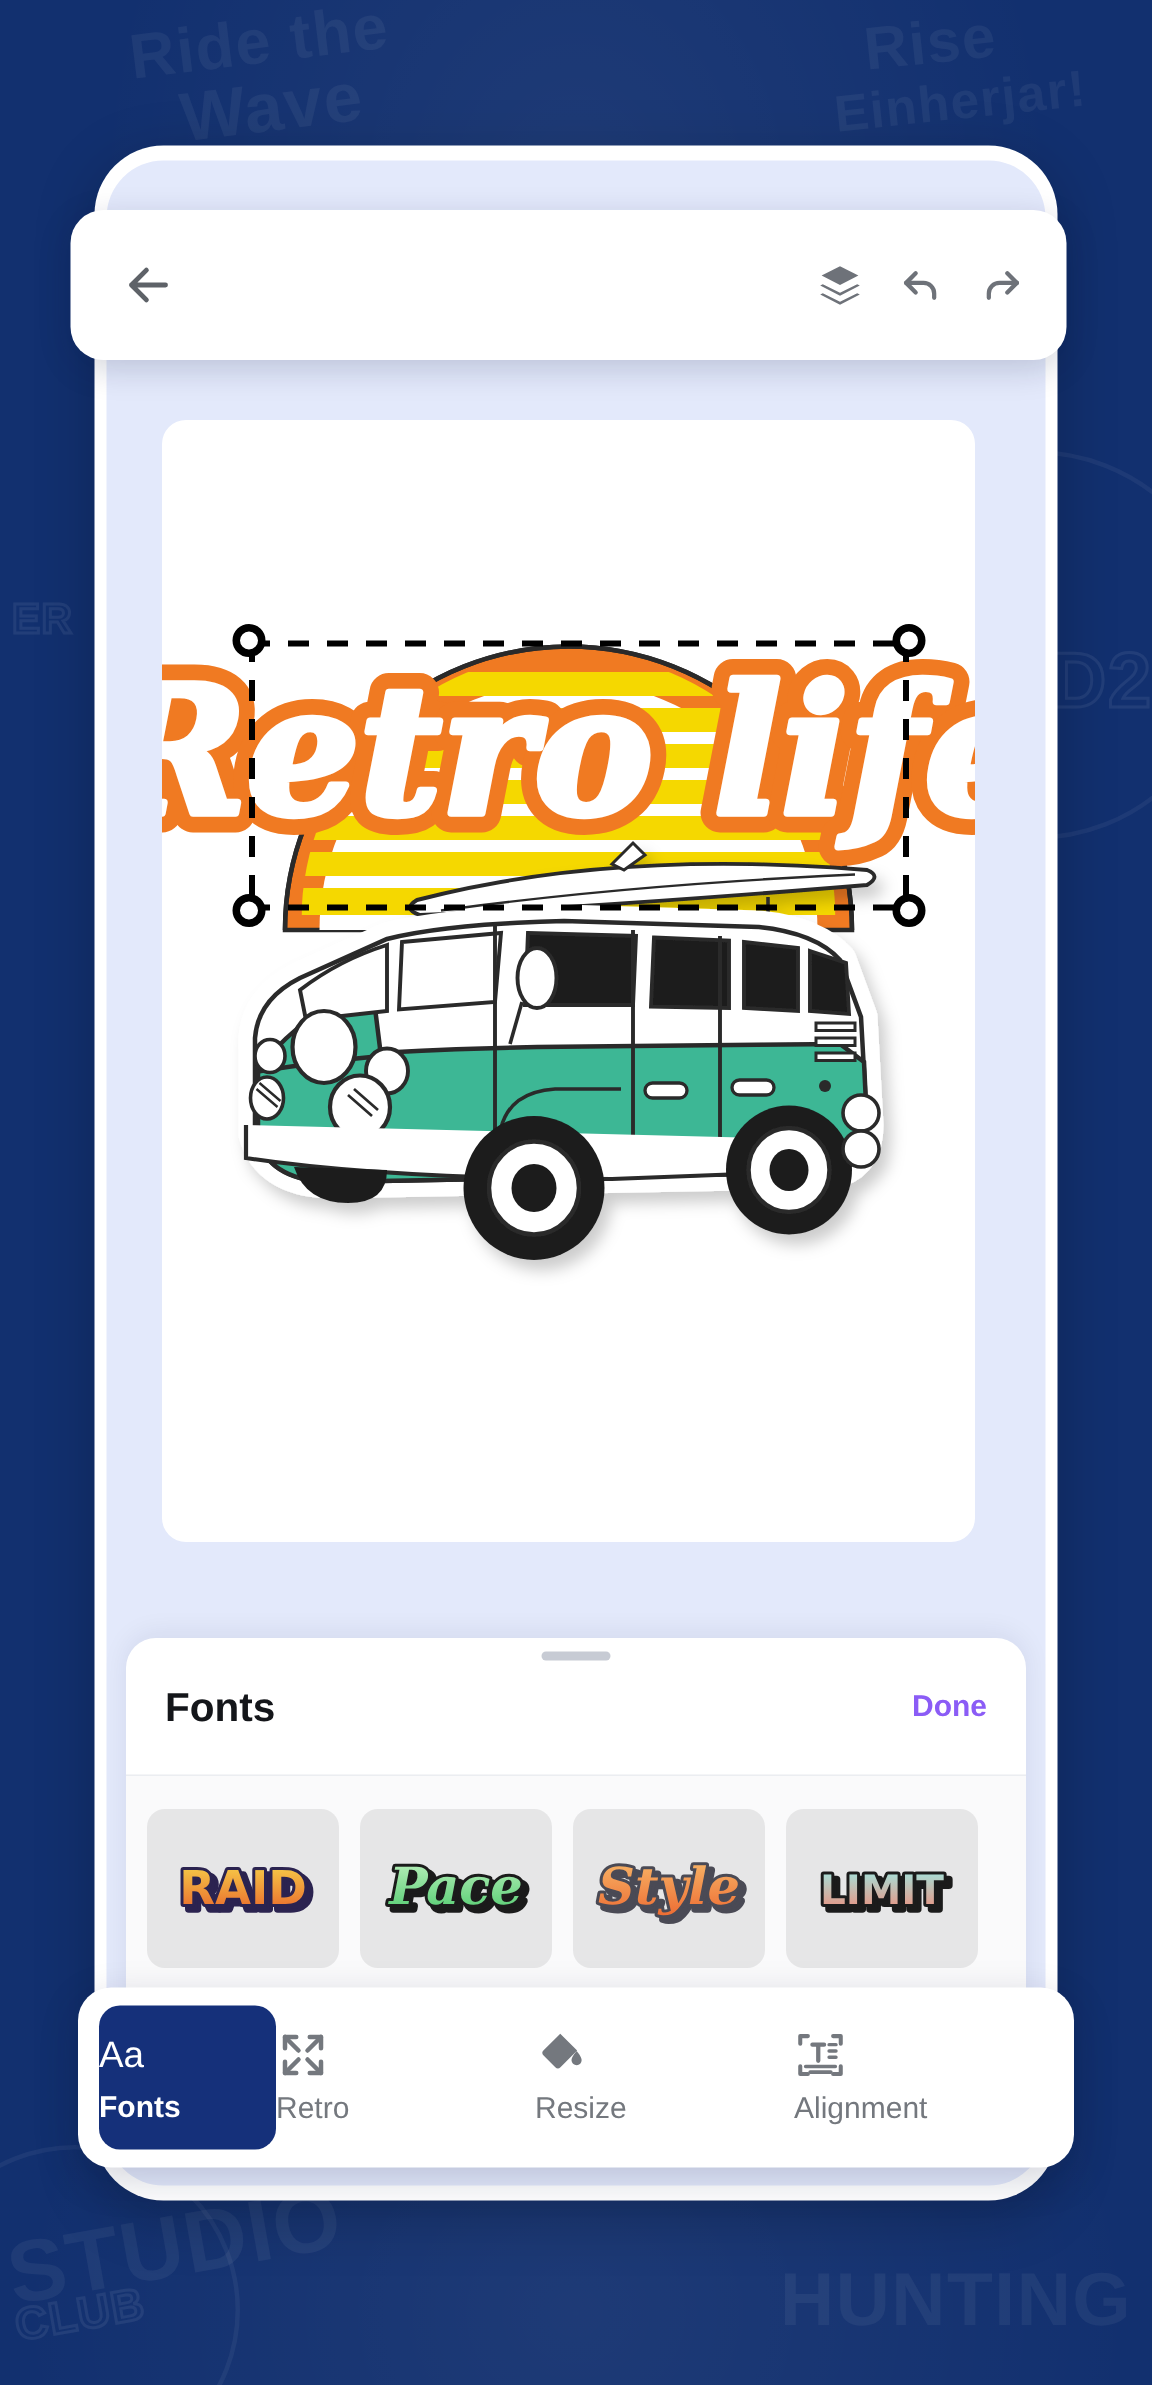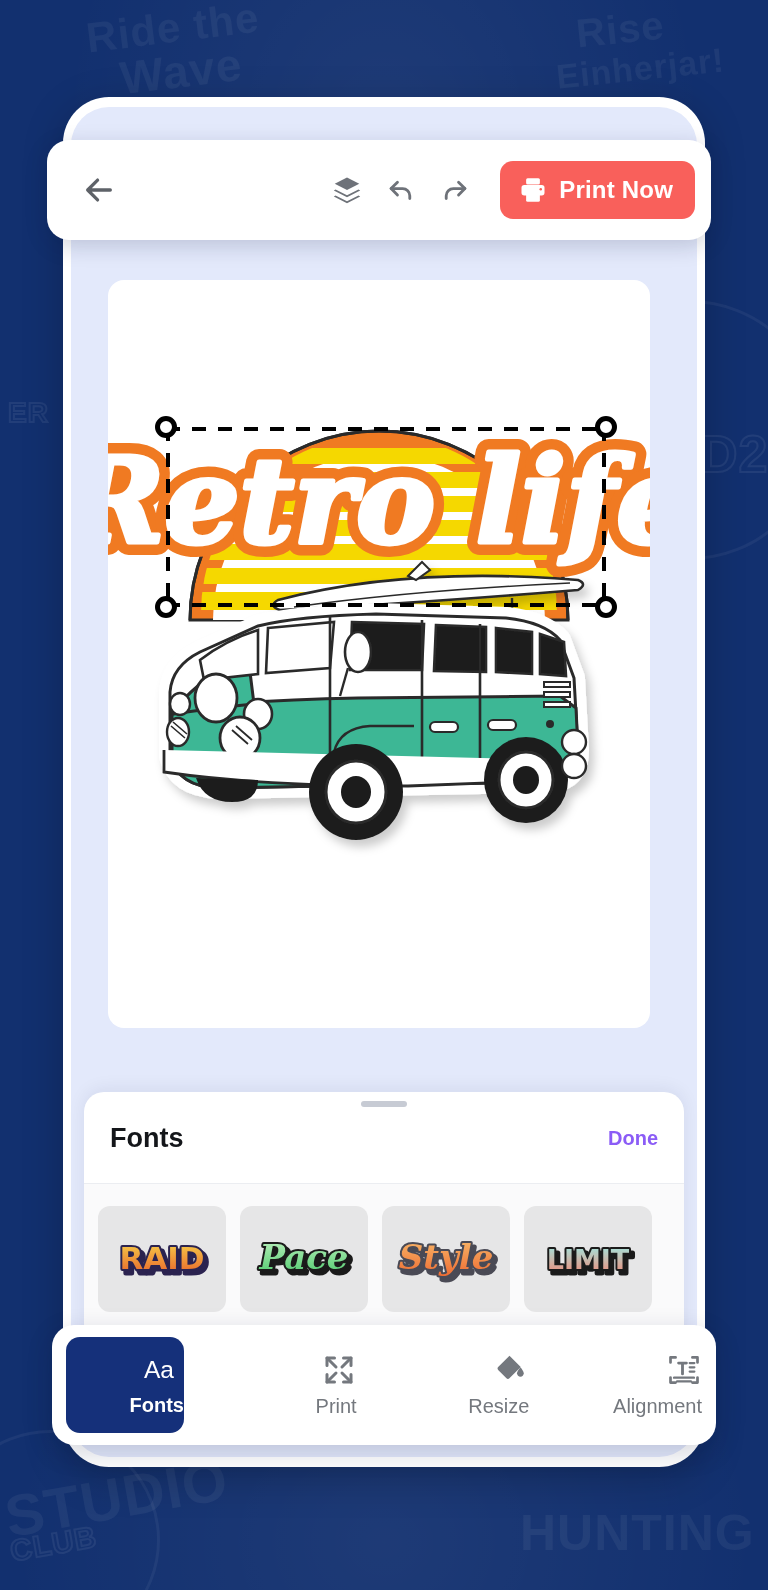--- a/index.html
+++ b/index.html
@@ -185,21 +185,21 @@
     border-radius: 22px;
     box-shadow: 0 8px 26px rgba(10,24,60,.18);
     display: flex; align-items: center;
     padding: 0 14px;
     z-index: 50;
   }
   .tool {
     flex: 1;
     height: 96px;
     display: flex; flex-direction: column;
-    align-items: flex-end; justify-content: center;
+    align-items: flex-start; justify-content: center;
     gap: 7px;
     border-radius: 14px;
     cursor: pointer;
   }
   .tool .tlabel { font-size: 20px; color: #74787E; font-weight: 400; }
   .tool.active { background: #15307A; max-width: 118px; flex: 0 0 118px; }
   .tool.active .tlabel { color: #fff; font-weight: 600; }
 </style>
 </head>
 <body>
@@ -250,29 +250,20 @@
     </svg>
   </div>
 
   <div class="tbicon">
     <svg width="34" height="34" viewBox="0 0 24 24" fill="none">
       <path d="M14.5 6.5 19 11l-4.5 4.5" stroke="#6E7279" stroke-width="2" stroke-linecap="round" stroke-linejoin="round"></path>
       <path d="M19 11h-8.2a5 5 0 0 0-5 5v2" stroke="#6E7279" stroke-width="2" stroke-linecap="round" stroke-linejoin="round"></path>
     </svg>
   </div>
 
-  <div id="printbtn">
-    <svg width="30" height="30" viewBox="0 0 24 24">
-      <rect x="6.5" y="2.6" width="11" height="5" rx="1.2" fill="#fff"></rect>
-      <rect x="2.8" y="8" width="18.4" height="8.4" rx="2.2" fill="#fff"></rect>
-      <rect x="6.5" y="14.6" width="11" height="6.8" rx="1.2" fill="#fff"></rect>
-      <circle cx="18.2" cy="11.4" r="1" fill="#F9605B"></circle>
-    </svg>
-    <span class="lbl">Print Now</span>
-  </div>
 </div>
 
 <div id="canvascard">
   <div id="artwrap">
     <svg viewBox="0 0 542 748" width="542" height="748">
       <defs>
         <clipPath id="sunclip">
           <path d="M93 333 A178 178 0 0 1 449 333 L449 340 L93 340 Z"></path>
         </clipPath>
         <filter id="stickershadow" x="-12%" y="-12%" width="130%" height="130%">
@@ -455,21 +446,21 @@
       <text x="0" y="26" font-family="'Liberation Sans', sans-serif" font-size="27" fill="#FFFFFF">Aa</text>
     </svg>
     <span class="tlabel">Fonts</span>
   </div>
 
   <div class="tool">
     <svg width="36" height="36" viewBox="0 0 24 24" fill="none">
       <path d="M4 9V4h5M20 9V4h-5M4 15v5h5M20 15v5h-5" stroke="#74787E" stroke-width="2" stroke-linecap="round" stroke-linejoin="round"></path>
       <path d="M4 4l6 6M20 4l-6 6M4 20l6-6M20 20l-6-6" stroke="#74787E" stroke-width="2" stroke-linecap="round"></path>
     </svg>
-    <span class="tlabel">Print</span>
+    <span class="tlabel">Retro</span>
   </div>
 
   <div class="tool">
     <svg width="36" height="36" viewBox="0 0 24 24">
       <path d="M11 2.5 3.6 9.9a1.6 1.6 0 0 0 0 2.3l5.2 5.2a1.6 1.6 0 0 0 2.3 0l7.4-7.4L11 2.5z" fill="#74787E"></path>
       <path d="M20.5 14.2c0 1.3-1 2.3-2.2 2.3s-2.3-1-2.3-2.3c0-1.4 2.3-4 2.3-4s2.2 2.6 2.2 4z" fill="#74787E"></path>
     </svg>
     <span class="tlabel">Resize</span>
   </div>
 

